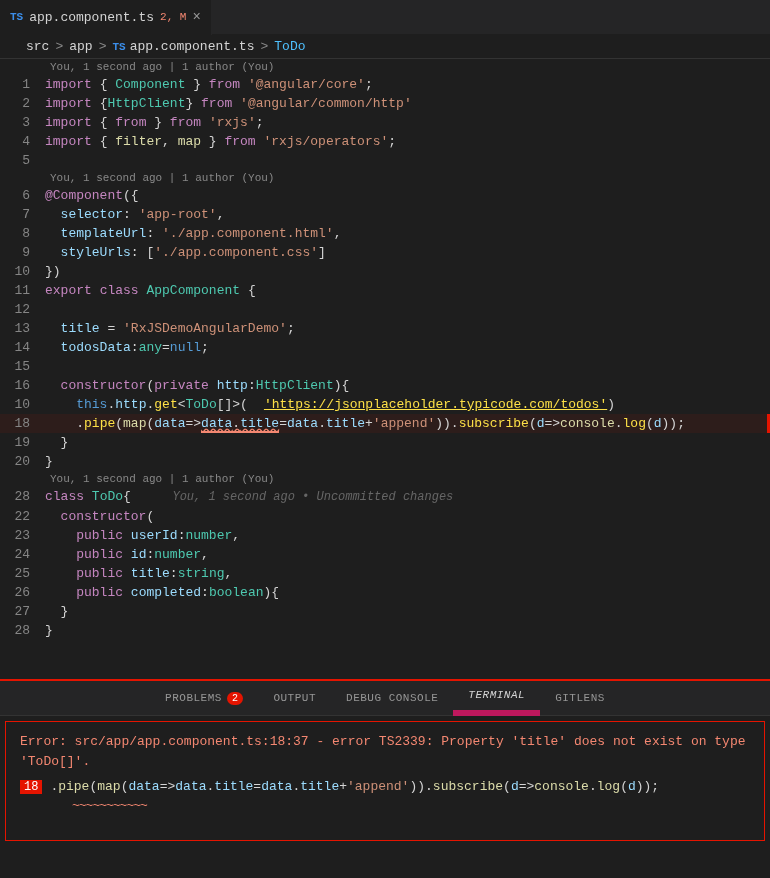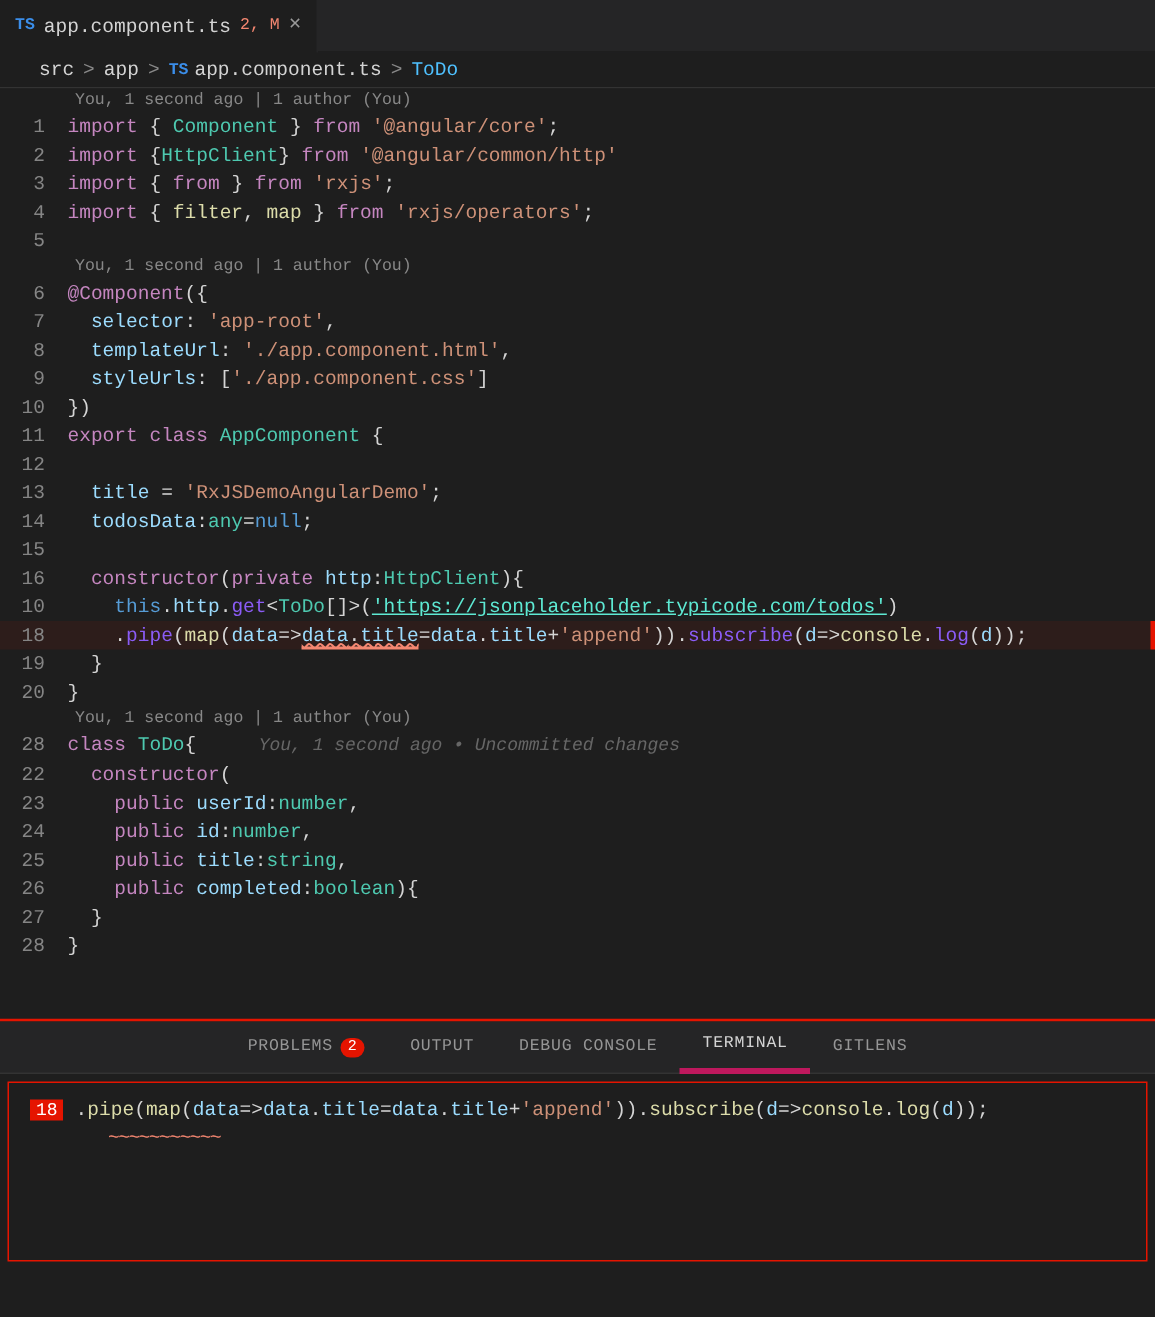--- a/index.html
+++ b/index.html
@@ -109,22 +109,22 @@
     
     .kw { color: #c586c0; }       
     .kw2 { color: #569cd6; }      
     .fn { color: #dcdcaa; }       
     .str { color: #ce9178; }      
     .type { color: #4ec9b0; }     
     .op { color: #d4d4d4; }       
     .dec { color: #c586c0; }      
     .prop { color: #9cdcfe; }     
     .cls { color: #4ec9b0; }
-    .link { color: #5eead4; text-decoration: underline; }
-    .method { color: #8b5cf6; }
+    .link { color: #fde047; text-decoration: underline; margin-left: 16px; }
+    .method { color: #fde047; }
     .param { color: #9cdcfe; }
     .bool { color: #569cd6; }
 
     
     .error-underline {
       border-bottom: 2px solid #f48771;
       text-decoration: underline;
       text-decoration-color: #f48771;
       text-decoration-style: wavy;
     }
@@ -156,21 +156,22 @@
       display: flex;
       align-items: center;
       font-size: 11px;
       color: #969696;
       cursor: pointer;
       position: relative;
       letter-spacing: 0.5px;
     }
     .panel-tab.active {
       color: #d4d4d4;
-      border-bottom: 4px solid #be185d;
+      border-bottom: 6px solid #be185d;
+      font-style: italic;
     }
     .panel-tab .badge {
       background: #e51400;
       color: white;
       border-radius: 10px;
       font-size: 10px;
       padding: 1px 5px;
       margin-left: 5px;
     }
 
@@ -382,20 +383,23 @@
     </div>
     <div class="panel-tab active">
       <span>TERMINAL</span>
     </div>
     <div class="panel-tab">
       <span>GITLENS</span>
     </div>
   </div>
 
   <div class="terminal-content">
+    <div class="error-line">
+      <span>Error: src/app/app.component.ts:18:37 - error TS2339: Property 'title' does not exist on type 'ToDo[]'.</span>
+    </div>
     <div class="error-code-line">
       <span class="error-line-num">18</span>
       <span class="error-code-text">
         <span class="op">    .</span><span class="fn">pipe</span><span class="op">(</span><span class="fn">map</span><span class="op">(</span><span class="param">data</span><span class="op">=&gt;</span><span class="prop">data</span><span class="op">.</span><span class="prop">title</span><span class="op">=</span><span class="param">data</span><span class="op">.</span><span class="prop">title</span><span class="op">+</span><span class="str">'append'</span><span class="op">)).</span><span class="fn">subscribe</span><span class="op">(</span><span class="param">d</span><span class="op">=&gt;</span><span class="fn">console</span><span class="op">.</span><span class="fn">log</span><span class="op">(</span><span class="param">d</span><span class="op">));</span>
       </span>
     </div>
     <div style="margin-top:4px;padding-left:52px;">
       <span style="color:#f48771;letter-spacing:-1px;">~~~~~~~~~~~</span>
     </div>
   </div>

